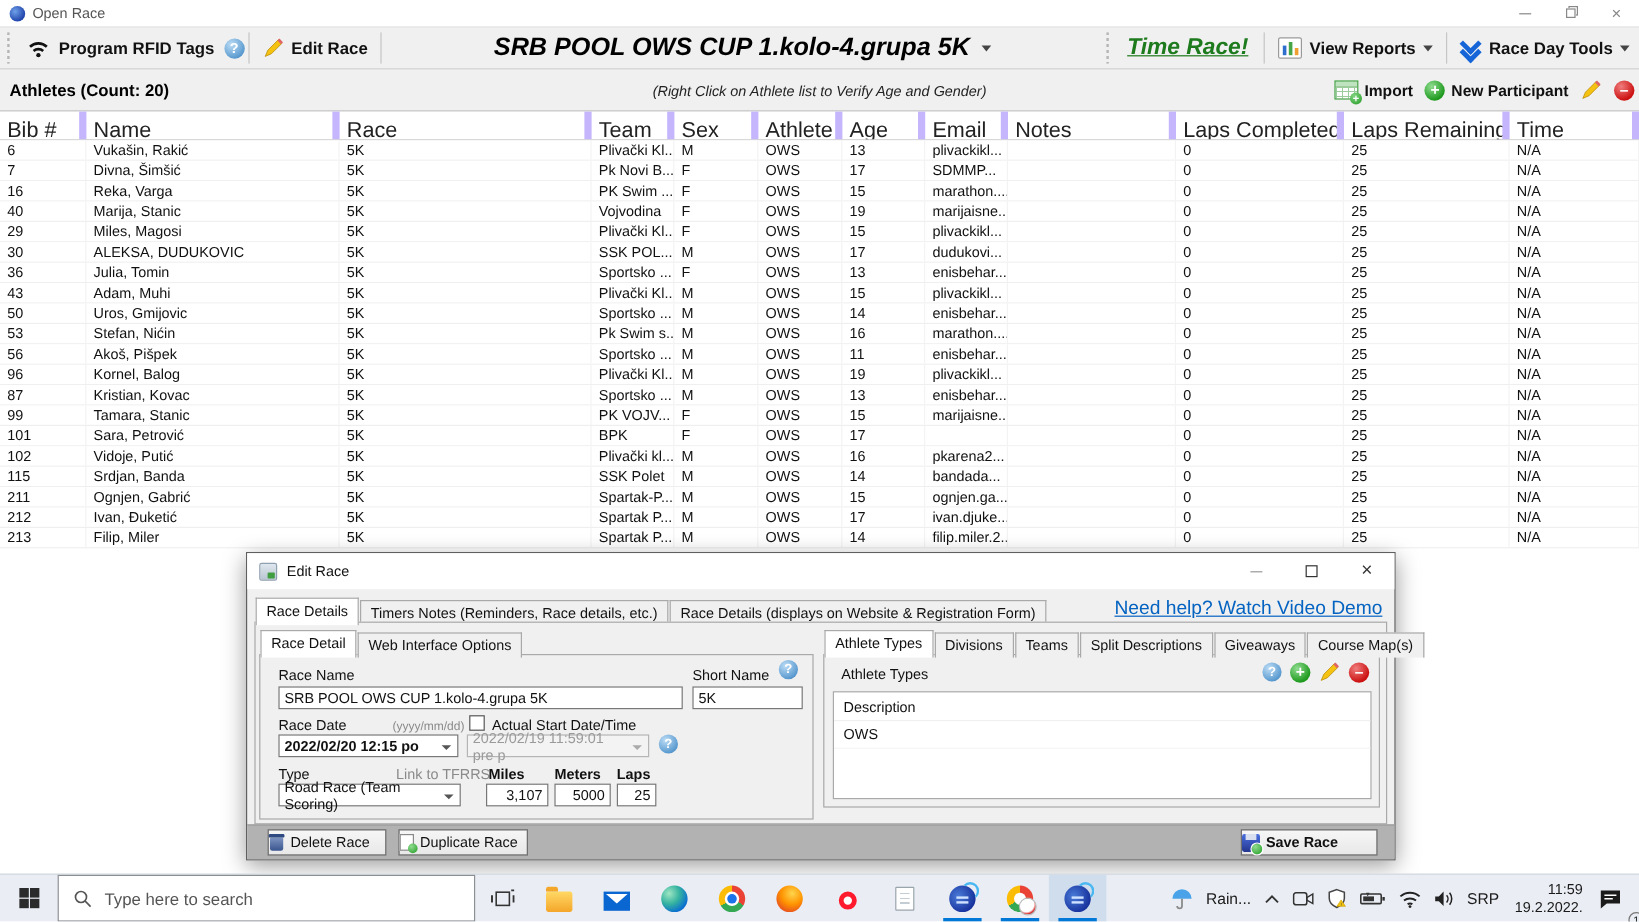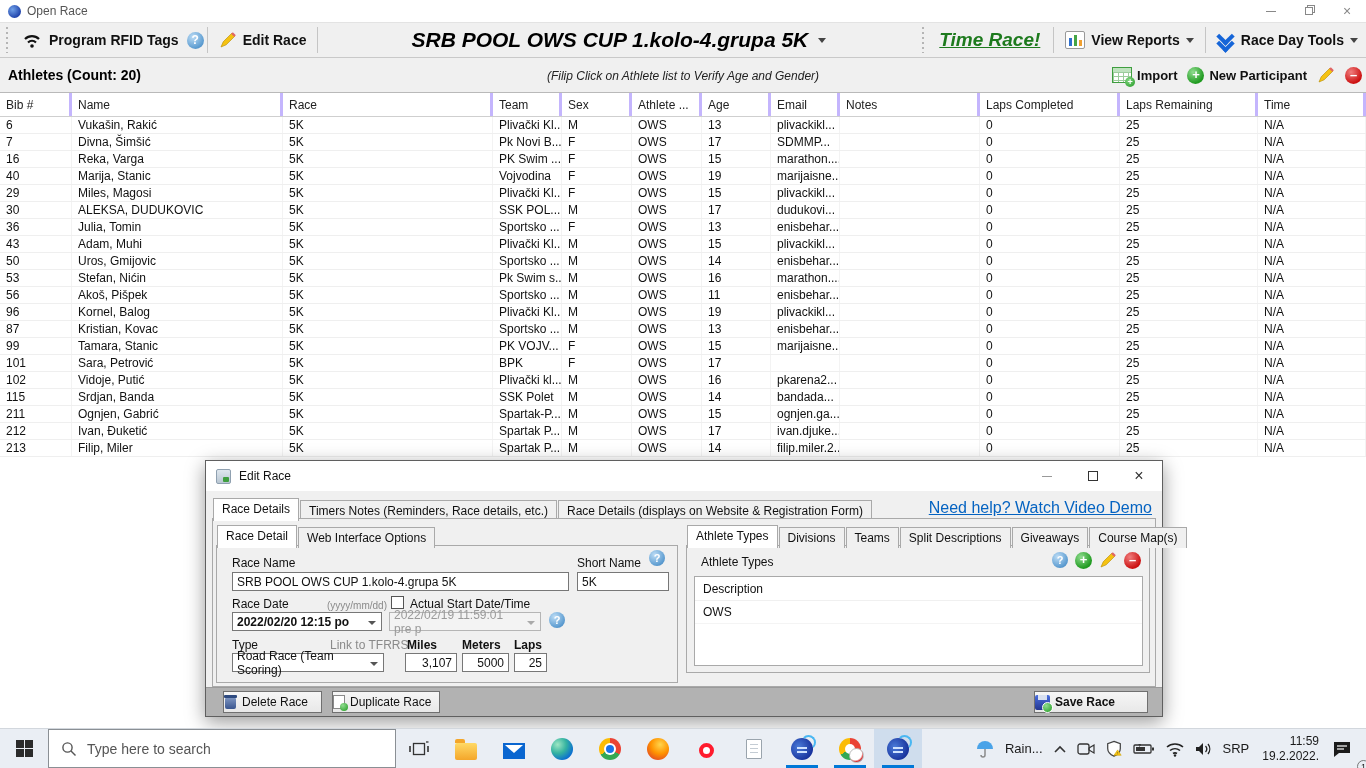--- a/index.html
+++ b/index.html
@@ -44,21 +44,21 @@
   .ath-actions { position:absolute; right:4px; top:3px; display:flex; align-items:center; gap:10px; height:28px; }
   .import-btn,.newpart-btn { display:flex; align-items:center; gap:5px; font-size:13px; font-weight:bold; color:#111;justify-content:space-between; }
   .grid-ico { width:20px; height:16px; background:#fff; border:1px solid #3f9e3f; position:relative; background-image:linear-gradient(#bfe3bf 0 4px, transparent 4px), repeating-linear-gradient(to right,#9ccc9c 0 1px, transparent 1px 5px), repeating-linear-gradient(to bottom,#9ccc9c 0 1px, transparent 1px 4px); }
   .grid-ico::after { content:'+'; position:absolute; right:-4px; bottom:-5px; width:10px; height:10px; background:radial-gradient(circle at 35% 30%, #7fd47f, #259a25); border-radius:50%; color:#fff; font-size:9px; line-height:10px; text-align:center; }
   .plus-circle { width:17px; height:17px; border-radius:50%; background:radial-gradient(circle at 35% 30%, #8fdc8f, #1f9a1f 70%); color:#fff; font-weight:bold; font-size:13px; line-height:16px; text-align:center; }
   .minus-circle { width:17px; height:17px; border-radius:50%; background:radial-gradient(circle at 35% 30%, #f07d7d, #cc1111 70%); color:#fff; font-weight:bold; font-size:13px; line-height:15px; text-align:center; }
   .pencil-svg { width:18px; height:18px; }
 
   
   .thead { position:absolute; top:93px; left:0; height:24px; display:flex; border-bottom:1px solid #cfcfcf; background:#fff; }
-  .hcell { font-size:12px; color:#222; padding:5px 0 0 6px; border-right:3px solid #c4b5fd; overflow:hidden; white-space:nowrap; }
+  .hcell { font-size:18px; color:#222; padding:5px 0 0 6px; border-right:6px solid #c4b5fd; overflow:hidden; white-space:nowrap; }
   .tbody { position:absolute; top:117px; left:0; }
   .trow { display:flex; height:17px; border-bottom:1px solid #efefef; background:#fff; }
   .tcell { font-size:12px; color:#111; padding:1px 0 0 6px; border-right:1px solid #f3f3f3; overflow:hidden; white-space:nowrap; }
 
   
   .dialog { position:absolute; left:205px; top:460px; width:958px; height:257px; background:#f0f0f0; border:1px solid #5f5f5f; box-shadow:0 5px 18px rgba(0,0,0,.4); }
   .dlg-titlebar { position:absolute; top:0; left:0; right:0; height:30px; background:#fff; display:flex; align-items:center; font-size:12px; color:#111; }
   .dlg-ico { width:15px; height:15px; margin:0 8px 0 10px; background:linear-gradient(#dfe7ee,#b9c6d2); border:1px solid #8fa0b0; border-radius:2px; position:relative; }
   .dlg-ico::after { content:''; position:absolute; right:1px; bottom:1px; width:6px; height:5px; background:#3f9e3f; border-radius:1px; }
   .dlg-controls { margin-left:auto; display:flex; }
@@ -195,21 +195,21 @@
     <span class="tb-sep"></span>
     <div class="tb-btn">
       <span class="dblchev"></span>
       <span>Race Day Tools</span>
       <span class="caret"></span>
     </div>
   </div>
 
   <div class="athbar">
     <span class="ath-title">Athletes (Count: 20)</span>
-    <span class="ath-hint">(Filip Click on Athlete list to Verify Age and Gender)</span>
+    <span class="ath-hint">(Right Click on Athlete list to Verify Age and Gender)</span>
     <div class="ath-actions">
       <div class="import-btn">
         <span class="grid-ico"></span>
         <span>Import</span>
       </div>
       <div class="newpart-btn">
         <span class="plus-circle">+</span>
         <span>New Participant</span>
       </div>
       <svg class="pencil-svg" viewBox="0 0 18 18">

